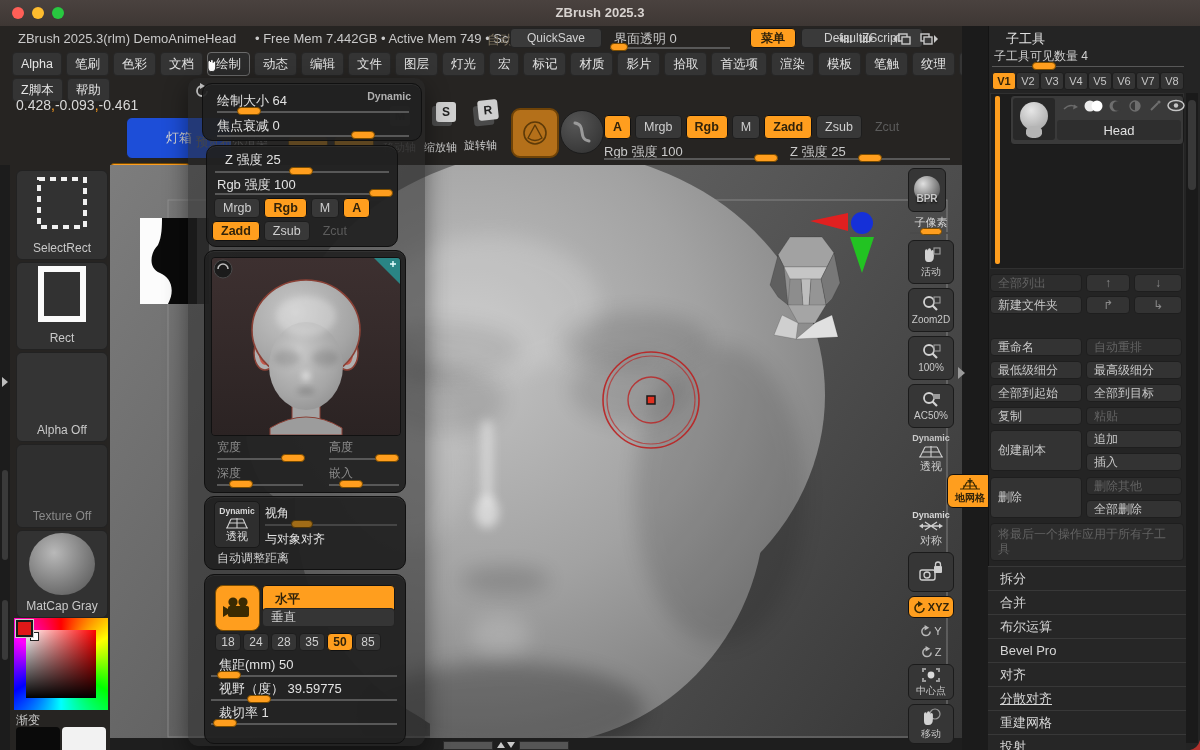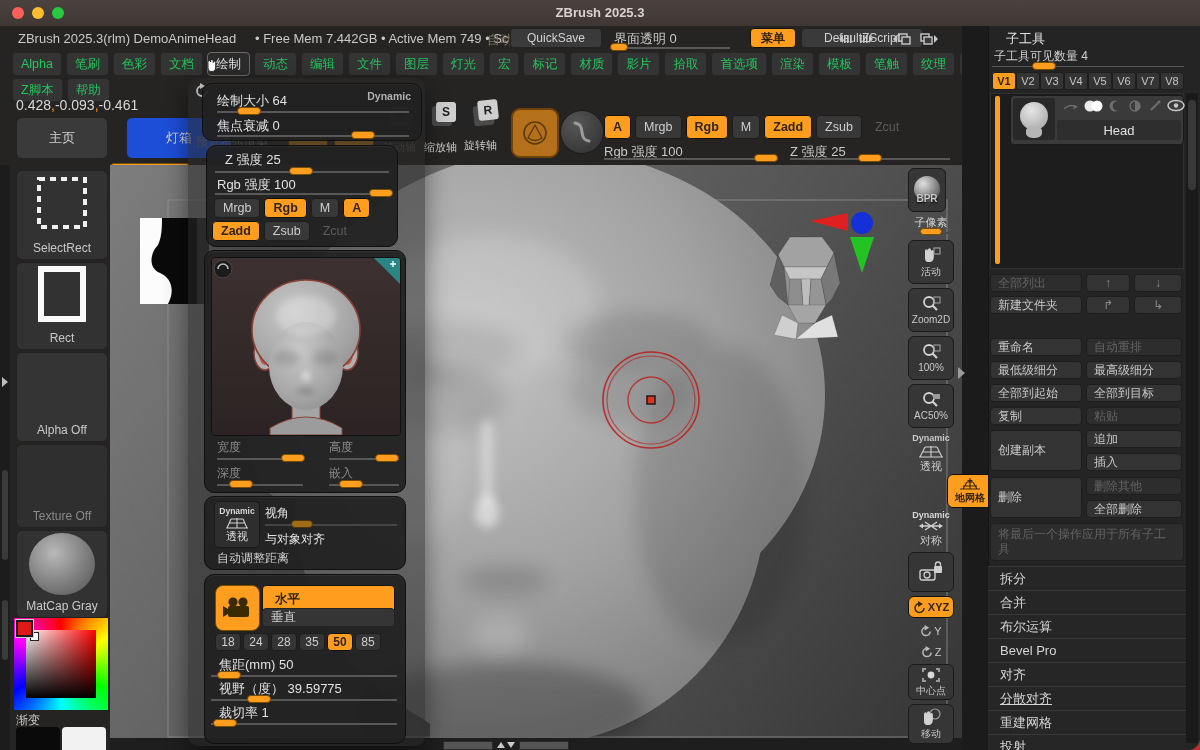--- a/index.html
+++ b/index.html
@@ -14,21 +14,21 @@
   .btn.on{background:#ff9e1e;border-color:#141414;color:#32230a;font-weight:bold;}
   .flat{background:none;border:none;}
   .txt{font-size:13px;color:#c9c9c9;white-space:nowrap;}
   .dim{color:#6a6a6a;}
   .sline{height:2px;background:#585858;}
   .handle{width:24px;height:8px;background:#ff9e1e;border:1px solid #7a4c00;border-radius:4px;box-sizing:border-box;}
   .handle.dimmed{background:#a06c17;border-color:#4c3408;}
   
   .menurow{left:12px;top:52px;display:flex;gap:4px;}
   .menu-item{height:22px;padding:0 8px;display:flex;align-items:center;background:#343434;border:1px solid #262626;
-             border-radius:4px;font-size:12.5px;color:#22c55e;}
+             border-radius:4px;font-size:12.5px;color:#e5e5e5;}
   .menu-item.active{background:#2b2b2b;border-color:#6a6a6a;color:#e8e8e8;}
   
   .tile{left:16px;width:90px;background:#323232;border:1px solid #222;border-radius:6px;}
   .tile .lab{position:absolute;left:0;right:0;bottom:4px;text-align:center;font-size:12px;color:#c9c9c9;}
   .tile .lab.dim{color:#8a8a8a;text-align:center;}
   
   .popup{left:188px;top:78px;width:237px;height:668px;background:rgba(40,40,40,0.55);
          border-radius:10px;box-shadow:0 8px 24px rgba(0,0,0,0.45);}
   .gbox{position:absolute;background:rgba(33,33,33,0.92);border:1px solid #101010;border-radius:10px;
         box-shadow:inset 0 1px 0 rgba(255,255,255,0.05);}
@@ -170,21 +170,20 @@
   </div>
 
   <svg class="abs" style="left:204px;top:58px;" width="16" height="18" viewBox="0 0 16 18">
     <path d="M4,10 V4 q0-1.6 1.3-1.6 q1.3,0 1.3,1.6 V3 q0-1.6 1.3-1.6 q1.3,0 1.3,1.6 v1.5 q0-1.3 1.2-1.3 q1.3,0 1.3,1.3 V9 q0,4.5-3.5,4.5 h-1.5 q-2.7,0-2.7-3.5 z" fill="#fff" stroke="#222" stroke-width="0.9"></path>
   </svg>
 
   <div class="abs" style="left:16px;top:97px;font-size:14px;color:#d8d8d8;">
     <span>0.428</span><span style="color:#ff9e1e;">,</span><span>-0.093</span><span style="color:#ff9e1e;">,</span><span>-0.461</span>
   </div>
 
-  <div class="abs btn" style="left:16px;top:117px;width:92px;height:42px;font-size:13px;border-radius:6px;">主页</div>
   <div class="abs btn" style="left:126px;top:117px;width:106px;height:42px;font-size:13px;border-radius:6px;background:#1d4ed8;">灯箱</div>
   <div class="abs handle" style="left:110px;top:163px;width:80px;height:9px;"></div>
 
   <div class="abs txt dim" style="left:196px;top:134px;font-size:12px;">预览布尔渲染</div>
   <div class="abs handle dimmed" style="left:288px;top:136px;width:40px;height:12px;"></div>
   <div class="abs handle dimmed" style="left:334px;top:136px;width:40px;height:12px;"></div>
 
   <div class="abs" style="left:390px;top:106px;width:20px;height:20px;background:#8c8c8c;border-radius:3px;display:flex;align-items:center;justify-content:center;color:#222;font-weight:bold;font-size:12px;opacity:.55;">M</div>
   <div class="abs dim" style="left:383px;top:140px;font-size:11px;opacity:.6;">移动轴</div>
   <div class="abs" style="left:436px;top:102px;width:20px;height:20px;background:#cfcfcf;border-radius:3px;display:flex;align-items:center;justify-content:center;color:#222;font-weight:bold;font-size:12px;box-shadow:-4px 4px 0 #4a4a4a;">S</div>

